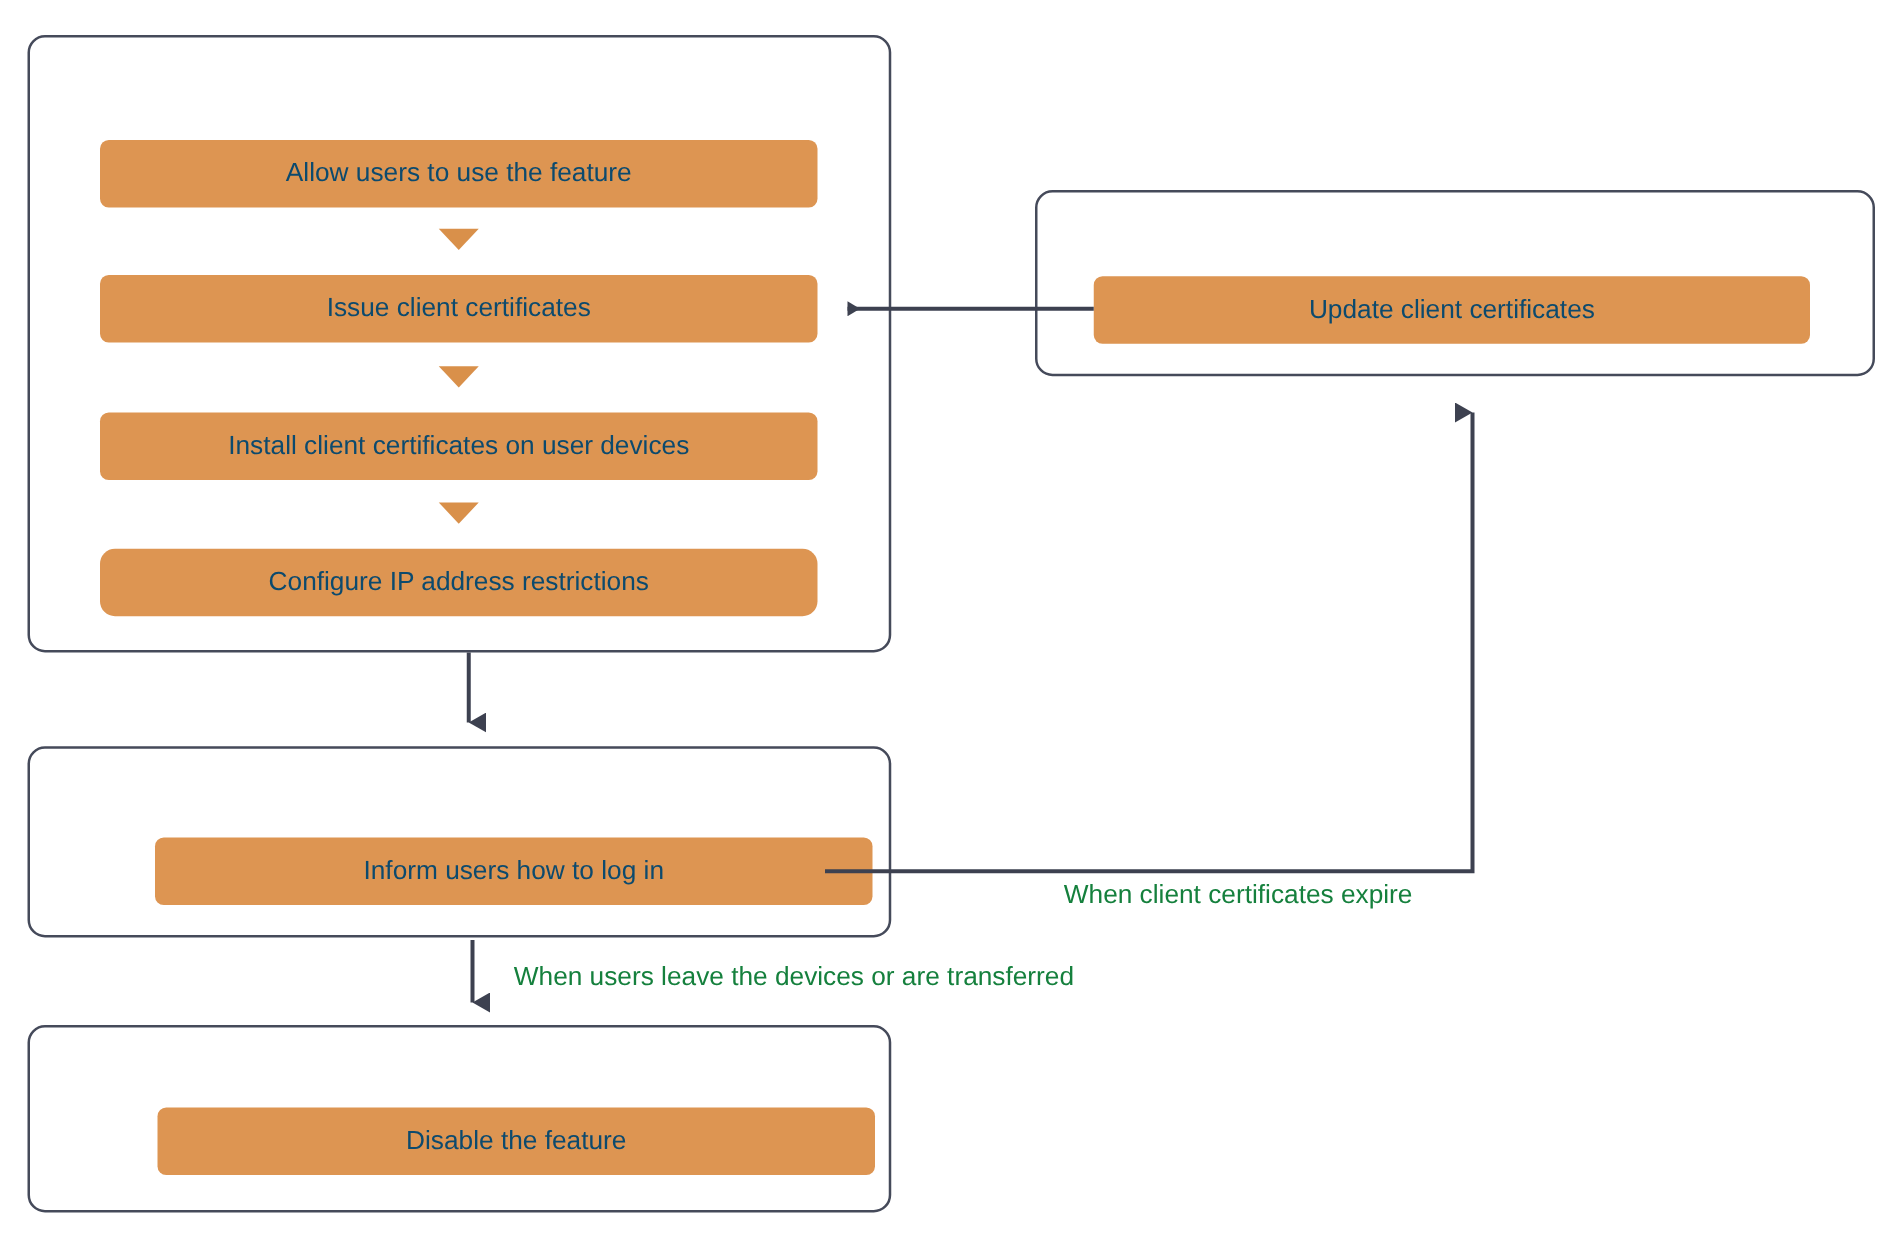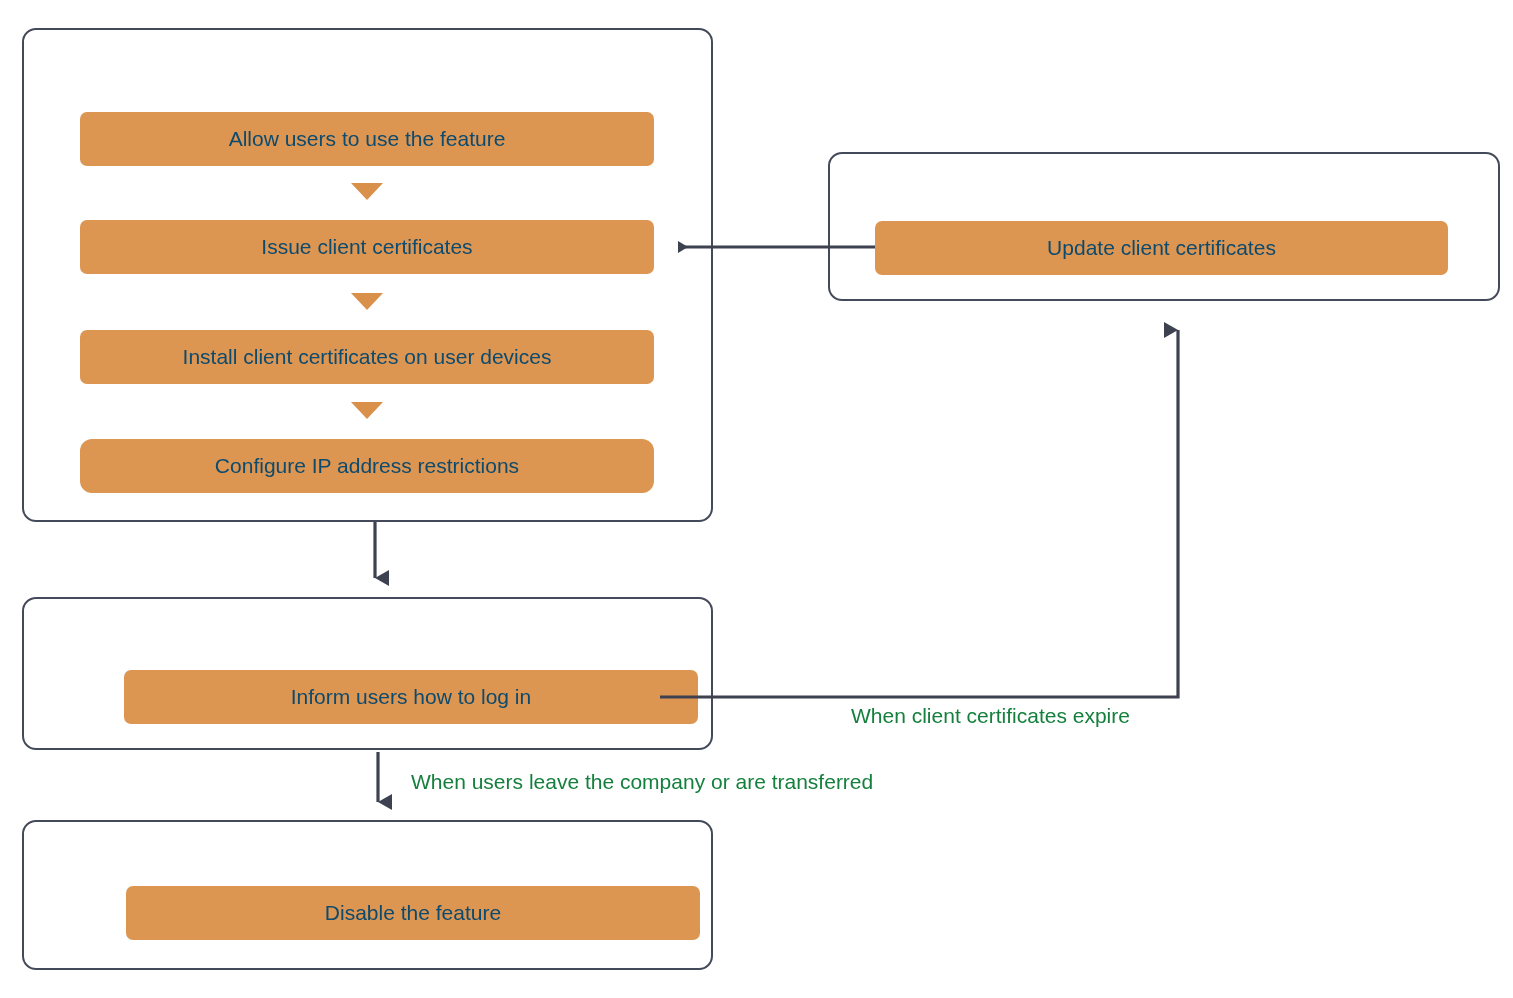--- a/index.html
+++ b/index.html
@@ -181,15 +181,15 @@
         <line x1="6.2" y1="17.4" x2="17.8" y2="6.6" stroke="#454a5a" stroke-width="2.5" stroke-linecap="round"></line>
       </svg>
     </span>
     <span class="panel-title">Disabling client certificate authentication</span>
   </div>
 
   <div class="step" style="left:80px;top:886px;width:574px;height:54px;margin-left:46px;">Disable the feature</div>
 
   <div class="note" style="left:851px;top:704px;">When client certificates expire</div>
 
-  <div class="note" style="left:411px;top:770px;">When users leave the company or are transferred</div>
+  <div class="note" style="left:411px;top:770px;">When users leave the devices or are transferred</div>
 
 </div>
 
 </body></html>

